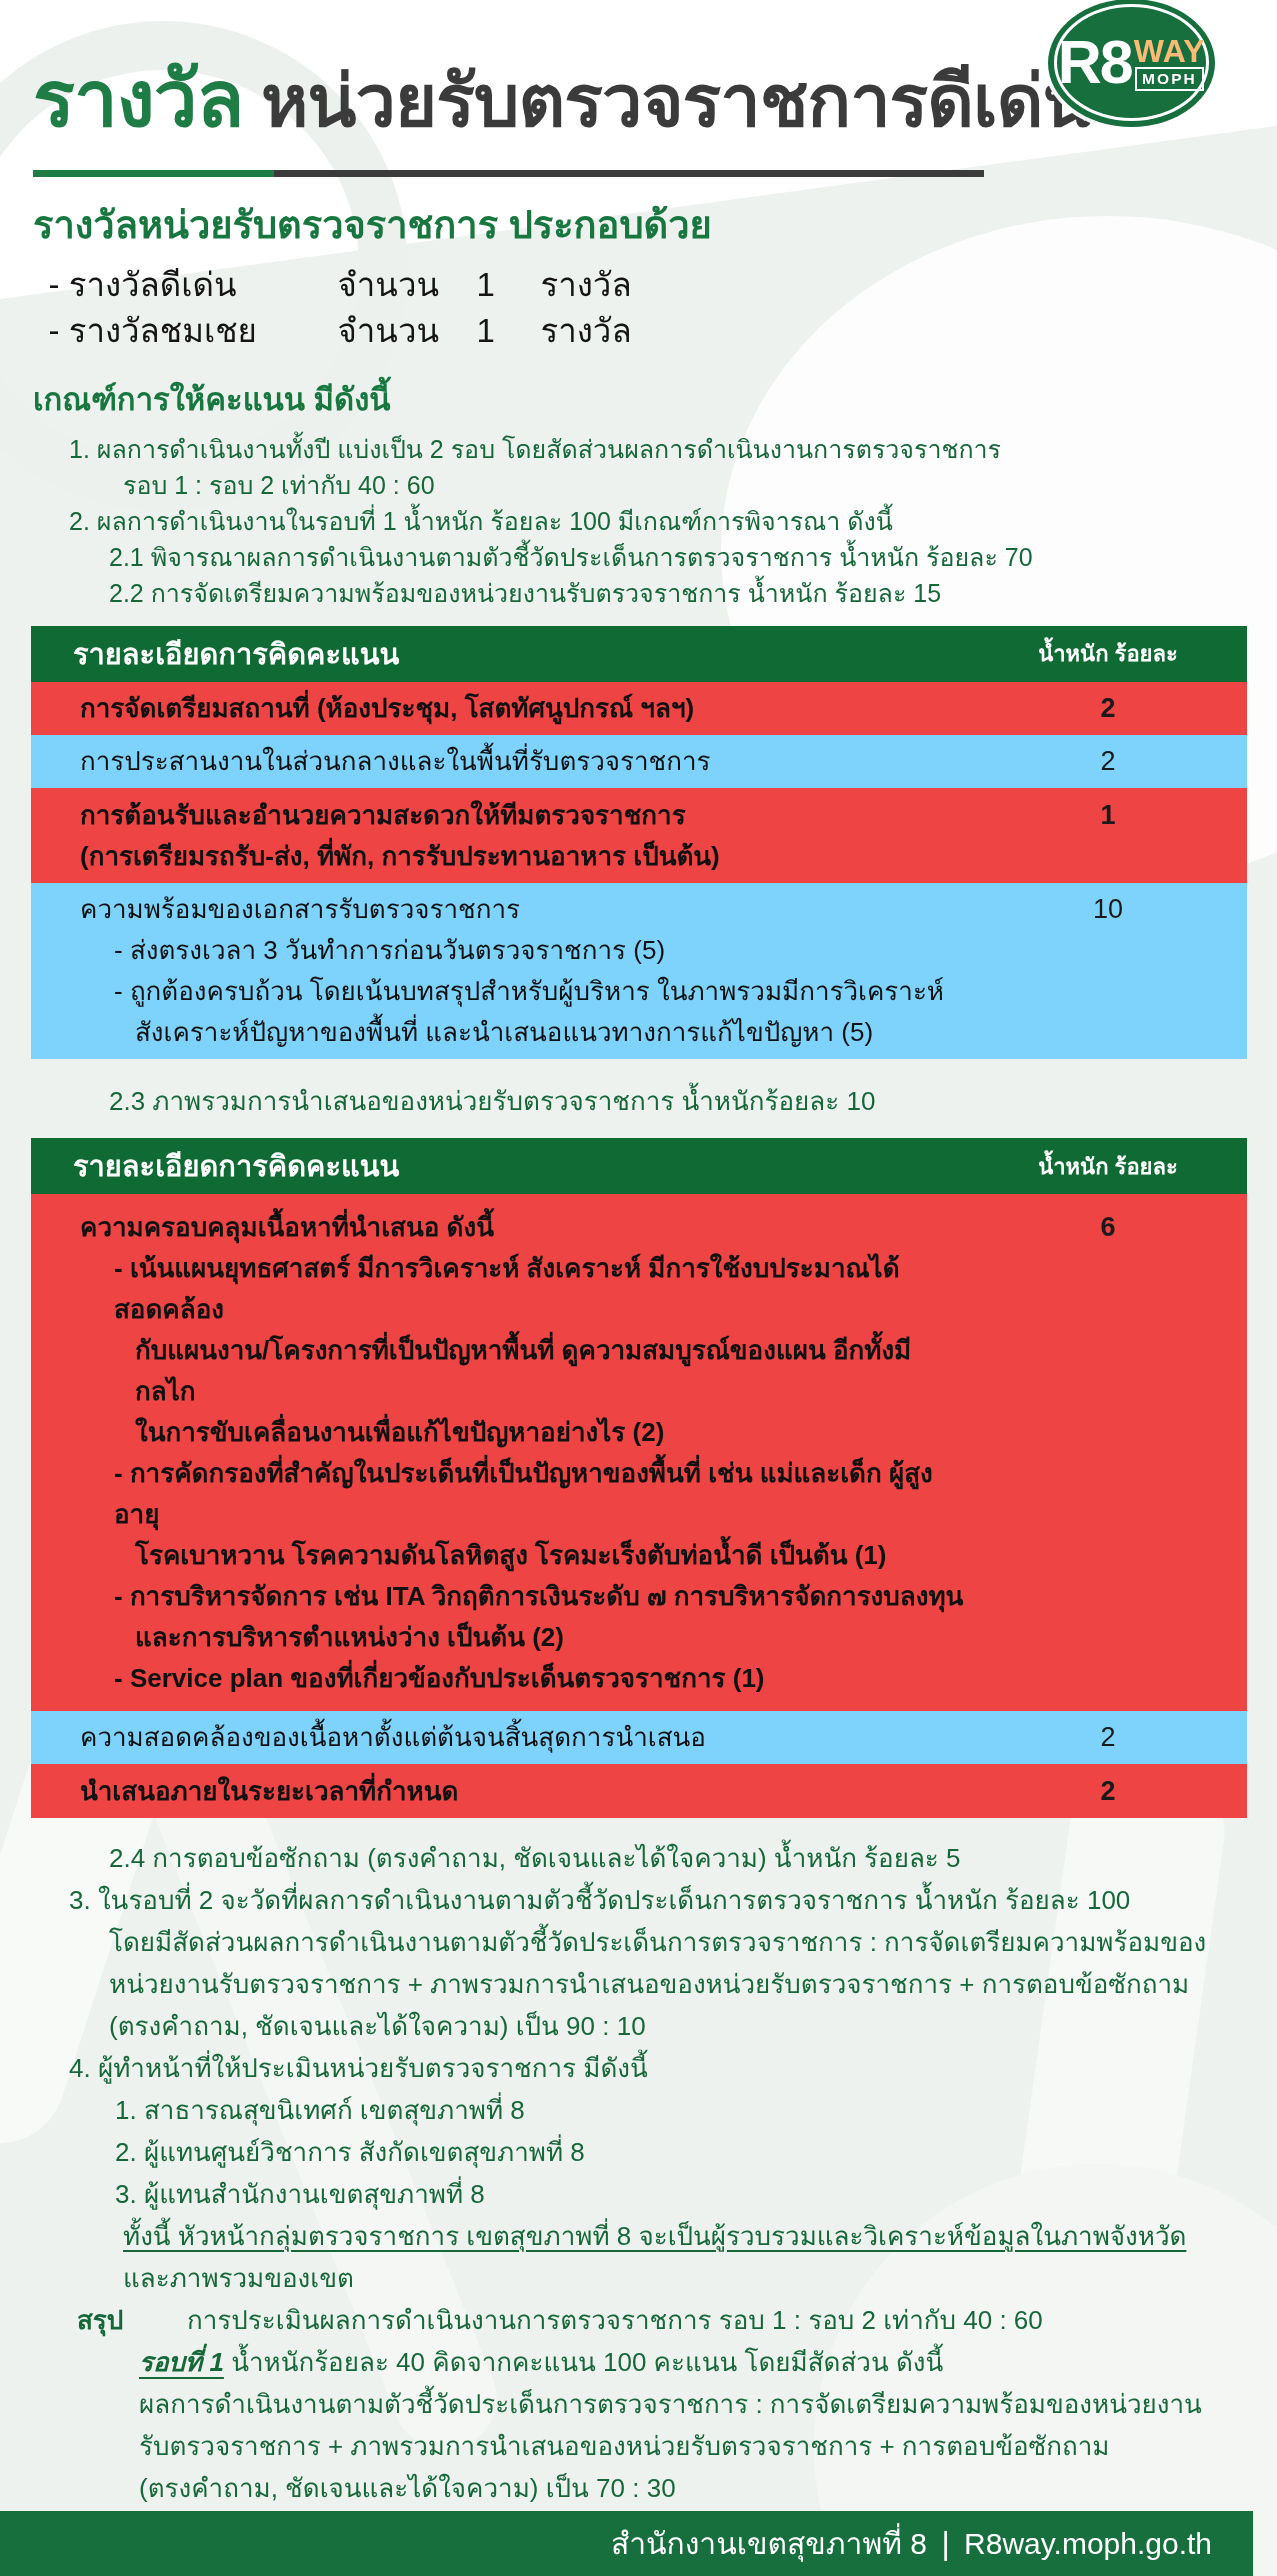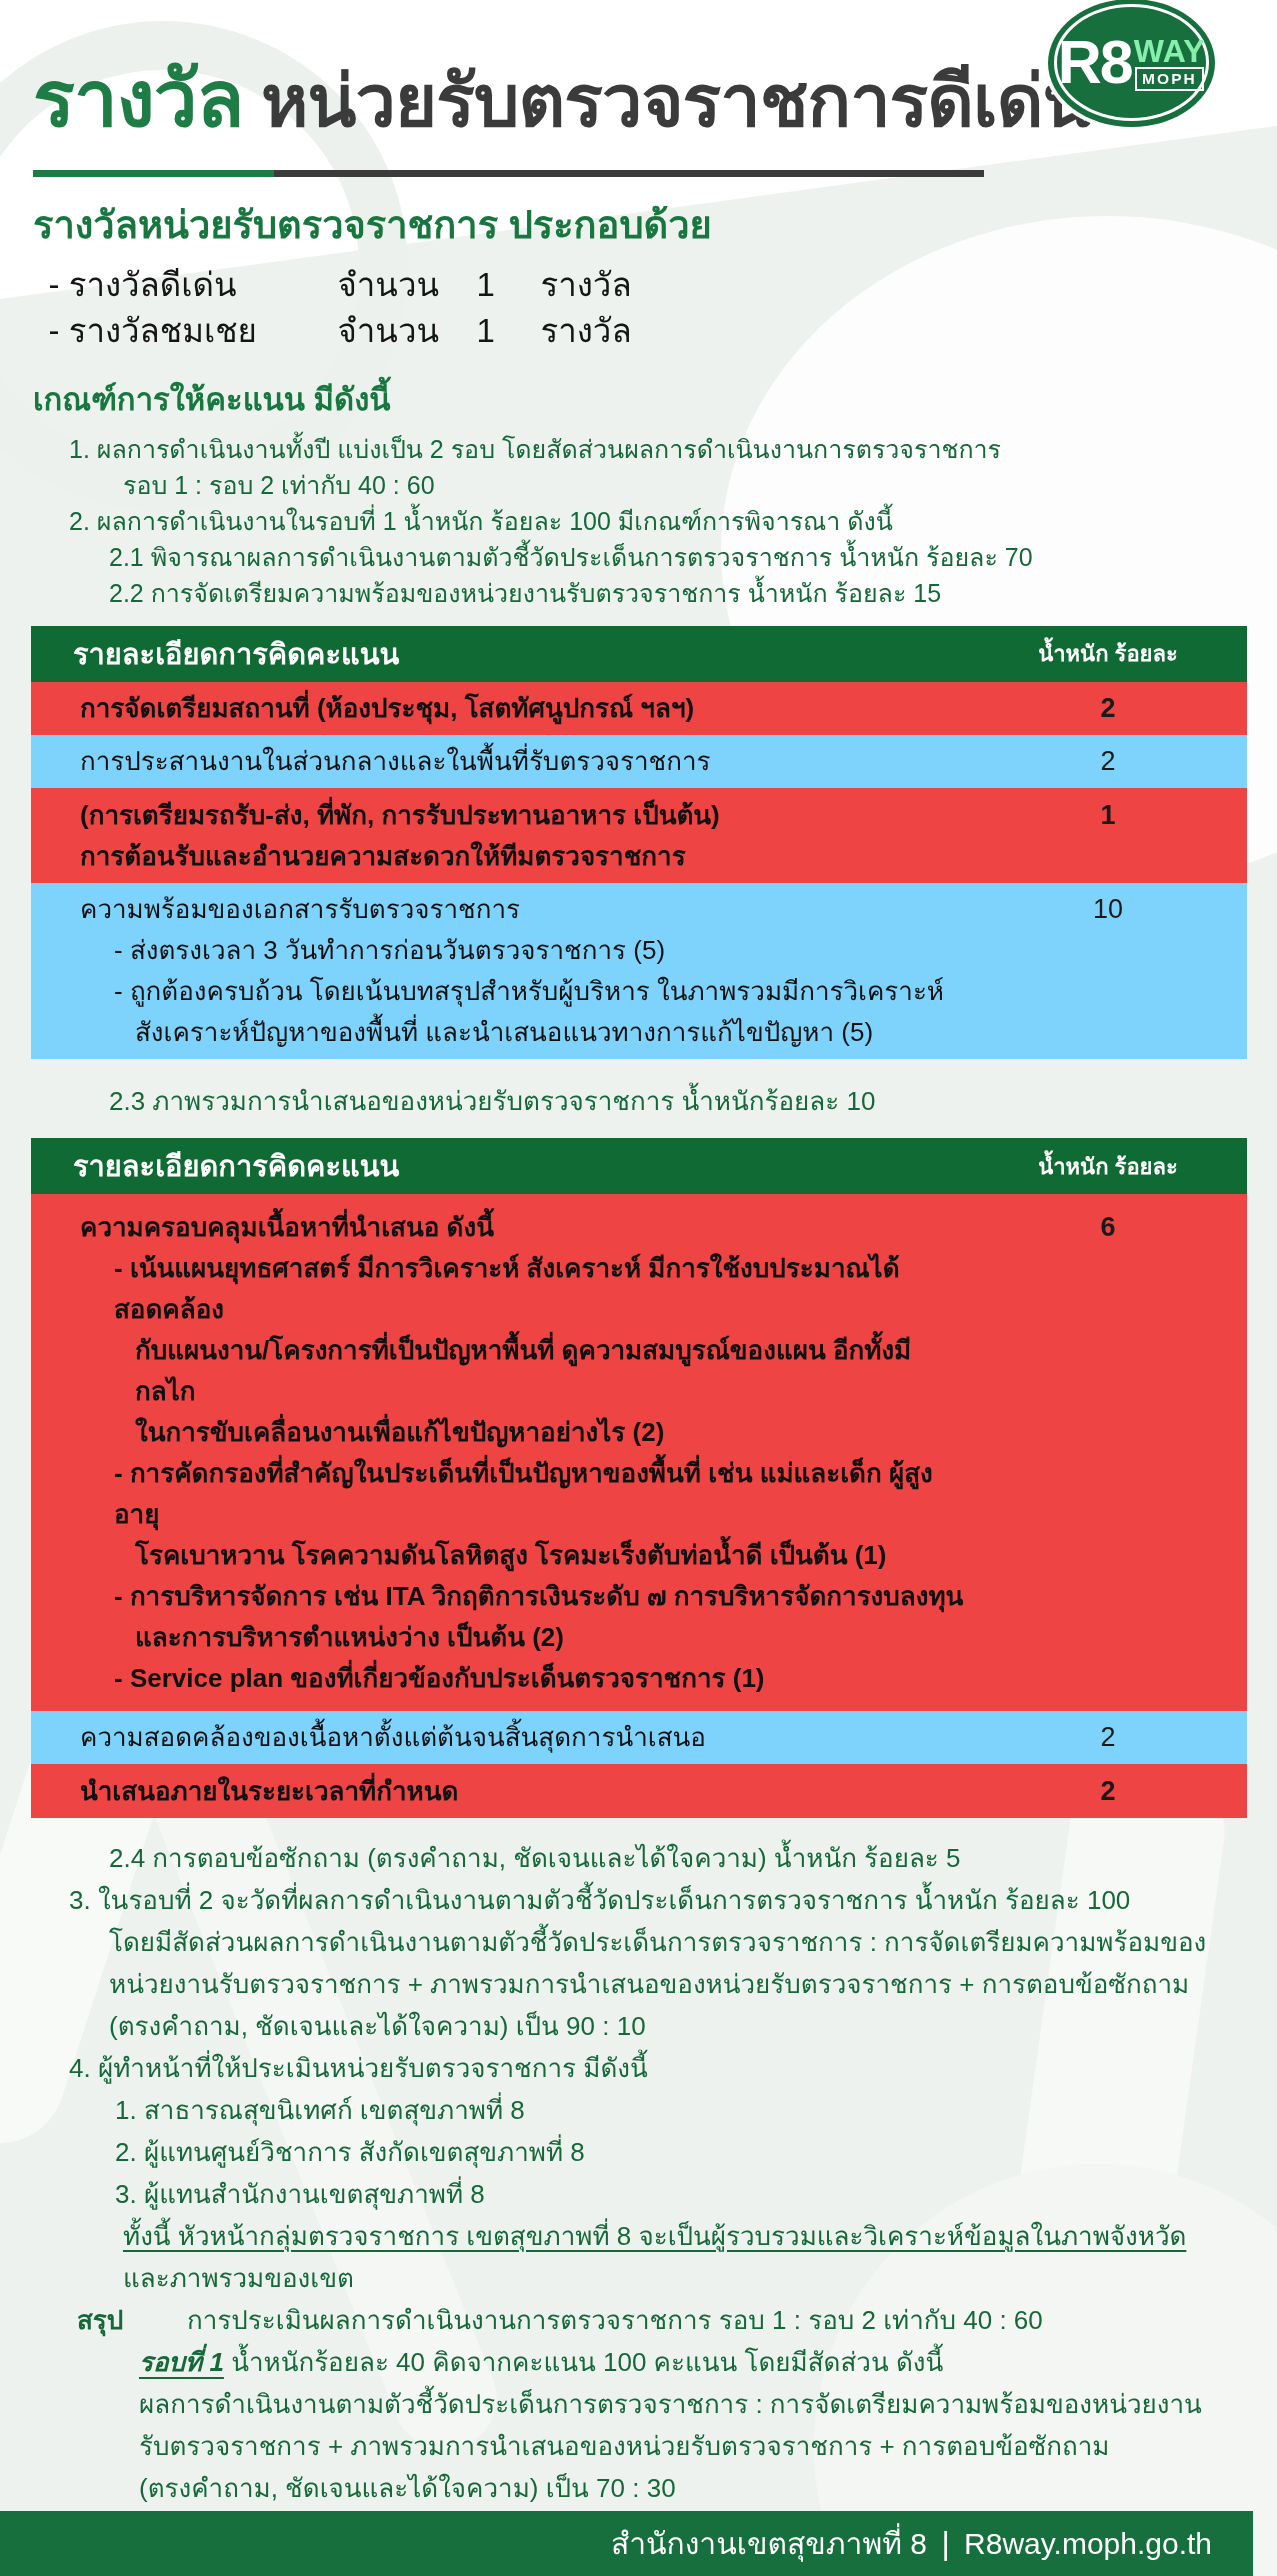--- a/index.html
+++ b/index.html
@@ -31,21 +31,21 @@
   .rule-green{display:inline-block;height:6.7px;width:241px;background:#1e7c45;vertical-align:top;}
   .rule-dark{display:inline-block;height:6.7px;width:710px;background:#3b3b3b;vertical-align:top;}
 
   .logo{position:absolute;top:-1.5px;right:63px;width:167px;height:128px;background:#176f3e;
     border-radius:50%;box-shadow:0 0 0 4.1px rgba(255,255,255,.95);
     display:flex;align-items:center;justify-content:center;}
   .logo::before{content:"";position:absolute;inset:5.7px;border:3.6px solid #ffffff;border-radius:50%;}
   .logo-inner{display:flex;align-items:center;position:relative;}
   .logo-r8{font-size:61px;font-weight:bold;color:#ffffff;letter-spacing:-2.1px;line-height:1;}
   .logo-right{display:flex;flex-direction:column;align-items:center;margin-left:2.1px;margin-top:3.1px;}
-  .logo-way{font-size:32px;font-weight:bold;color:#86efac;line-height:.9;letter-spacing:0.5px;}
+  .logo-way{font-size:32px;font-weight:bold;color:#fdba74;line-height:.9;letter-spacing:0.5px;}
   .logo-moph{margin-top:1px;border:2.6px solid #ffffff;color:#ffffff;font-size:15.5px;font-weight:bold;
     letter-spacing:2.1px;padding:0.5px 5.2px;line-height:1.2;}
 
   
   .intro{padding:0 31px 0 33px;}
   .intro-heading{margin-top:17.5px;font-size:38px;font-weight:bold;color:#17773f;}
   .intro-item{margin-top:11.3px;font-size:33px;color:#151515;display:flex;line-height:35px;}
   .intro-label{width:289px;padding-left:15.5px;}
   .intro-qtylabel{width:139px;}
   .intro-qty{width:64px;}
@@ -164,22 +164,22 @@
       <div class="t-weight">2</div>
     </div>
     <div class="t-row row-dark">
       <div class="t-detail">
           <div class="dline">การประสานงานในส่วนกลางและในพื้นที่รับตรวจราชการ</div>
         </div>
       <div class="t-weight">2</div>
     </div>
     <div class="t-row row-light">
       <div class="t-detail">
+        <div class="dline">การต้อนรับและอำนวยความสะดวกให้ทีมตรวจราชการ</div>
         <div class="dline">(การเตรียมรถรับ-ส่ง, ที่พัก, การรับประทานอาหาร เป็นต้น)</div>
-        <div class="dline">การต้อนรับและอำนวยความสะดวกให้ทีมตรวจราชการ</div>
       </div>
       <div class="t-weight">1</div>
     </div>
     <div class="t-row row-dark">
       <div class="t-detail">
         <div class="dline">ความพร้อมของเอกสารรับตรวจราชการ</div>
         <div class="dline b1">- ส่งตรงเวลา 3 วันทำการก่อนวันตรวจราชการ (5)</div>
         <div class="dline b1">- ถูกต้องครบถ้วน โดยเน้นบทสรุปสำหรับผู้บริหาร ในภาพรวมมีการวิเคราะห์</div>
         <div class="dline b2">สังเคราะห์ปัญหาของพื้นที่ และนำเสนอแนวทางการแก้ไขปัญหา (5)</div>
       </div>

